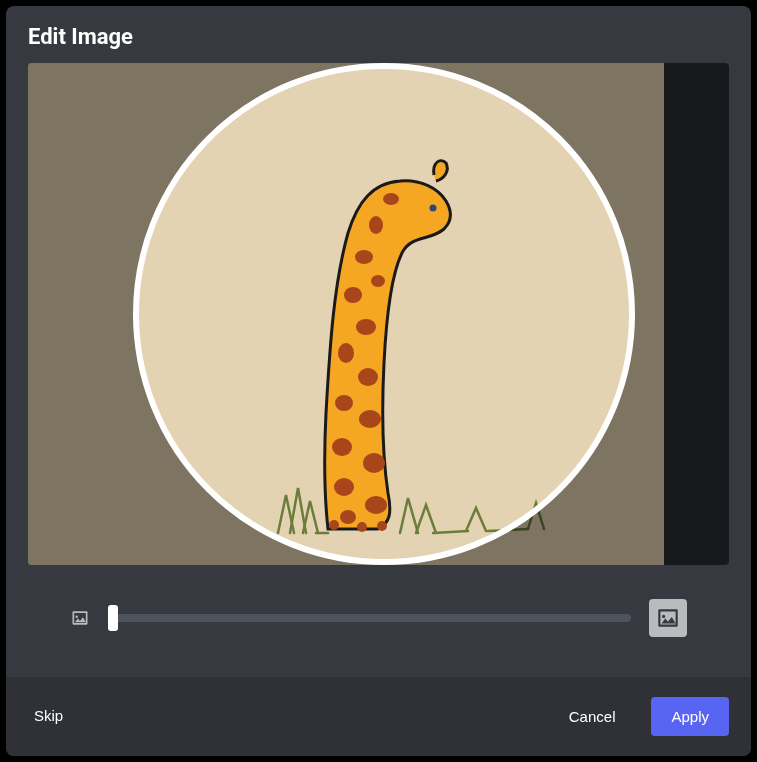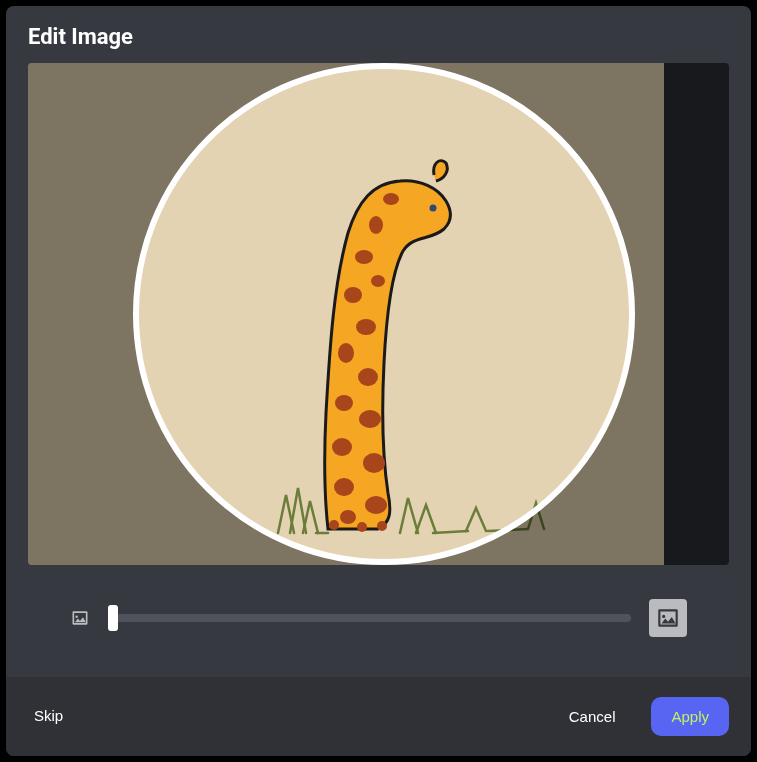--- a/index.html
+++ b/index.html
@@ -138,25 +138,25 @@
       border: none;
       color: #ffffff;
       font-size: 15px;
       font-weight: 500;
       cursor: pointer;
       padding: 10px 6px;
     }
     .primary-btn {
       background: #5865f2;
       border: none;
-      color: #bef264;
+      color: #ffffff;
       font-size: 15px;
       font-weight: 500;
       padding: 11px 20px;
-      border-radius: 10px;
+      border-radius: 4px;
       cursor: pointer;
     }
   </style>
 </head>
 <body>
 
 <div class="modal">
   <div class="modal-header">
     <h2 class="modal-title">Edit Image</h2>
   </div>

